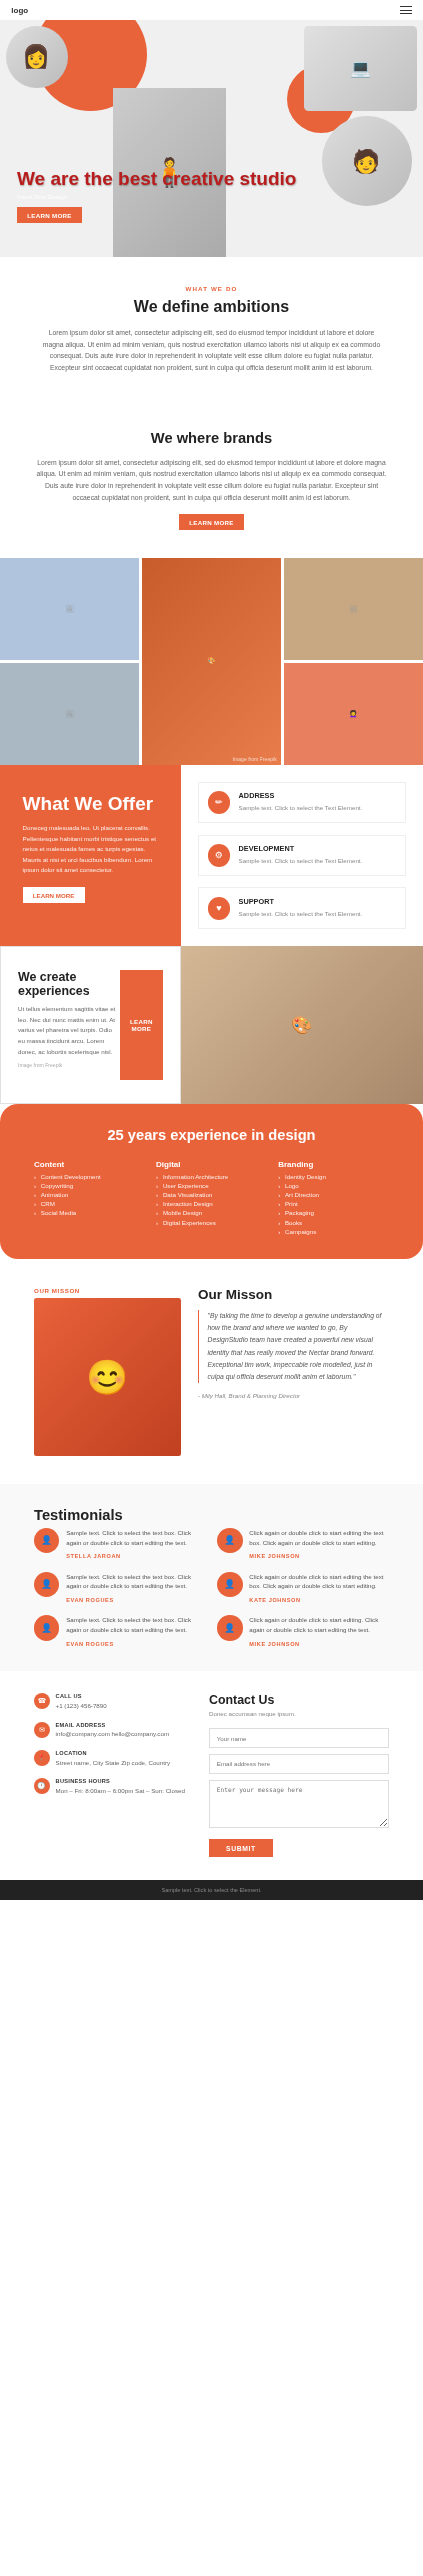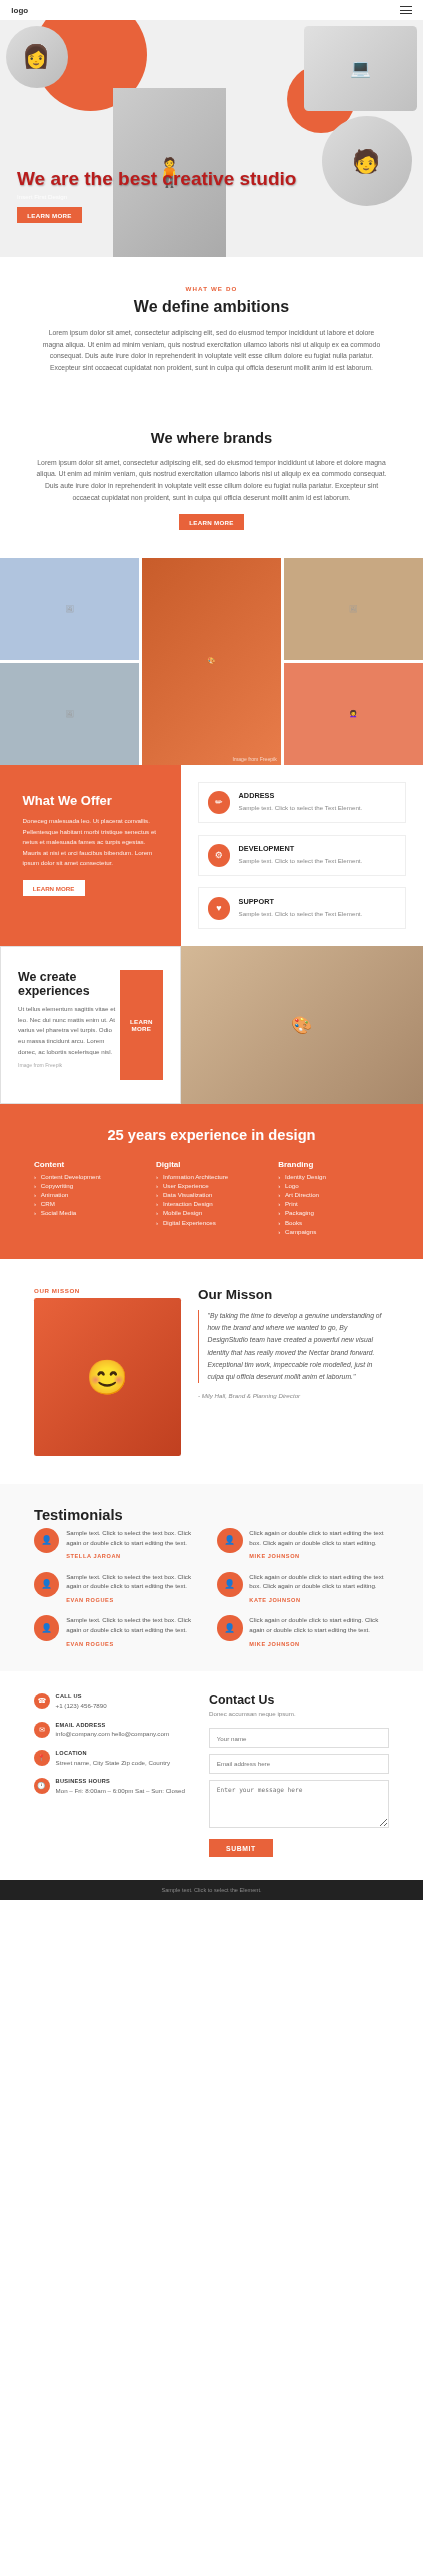--- a/index.html
+++ b/index.html
@@ -205,21 +205,21 @@
       background: #e8623a;
       display: flex;
       padding: 0;
     }
     .offer-left {
       width: 181px;
       padding: 28px 22.6px;
       color: #fff;
     }
     .offer-left-title {
-      font-size: 13px;
+      font-size: 19px;
       font-weight: 900;
       margin-bottom: 8.5px;
     }
     .offer-left-text {
       font-size: 6.2px;
       line-height: 1.7;
       opacity: 0.9;
       margin-bottom: 11.3px;
     }
     .offer-right {
@@ -286,20 +286,21 @@
       background: linear-gradient(135deg, #d4b896, #a8886a);
       display: flex; align-items: center; justify-content: center;
       color: #888; font-size: 17px;
     }
 
     
     .years-section {
       background: #e8623a;
       padding: 22.6px 34px;
       color: #fff;
+      border-radius: 18px;
     }
     .years-title {
       text-align: center;
       font-size: 14.7px;
       font-weight: 900;
       margin-bottom: 17px;
     }
     .years-grid {
       display: grid;
       grid-template-columns: 1fr 1fr 1fr;

